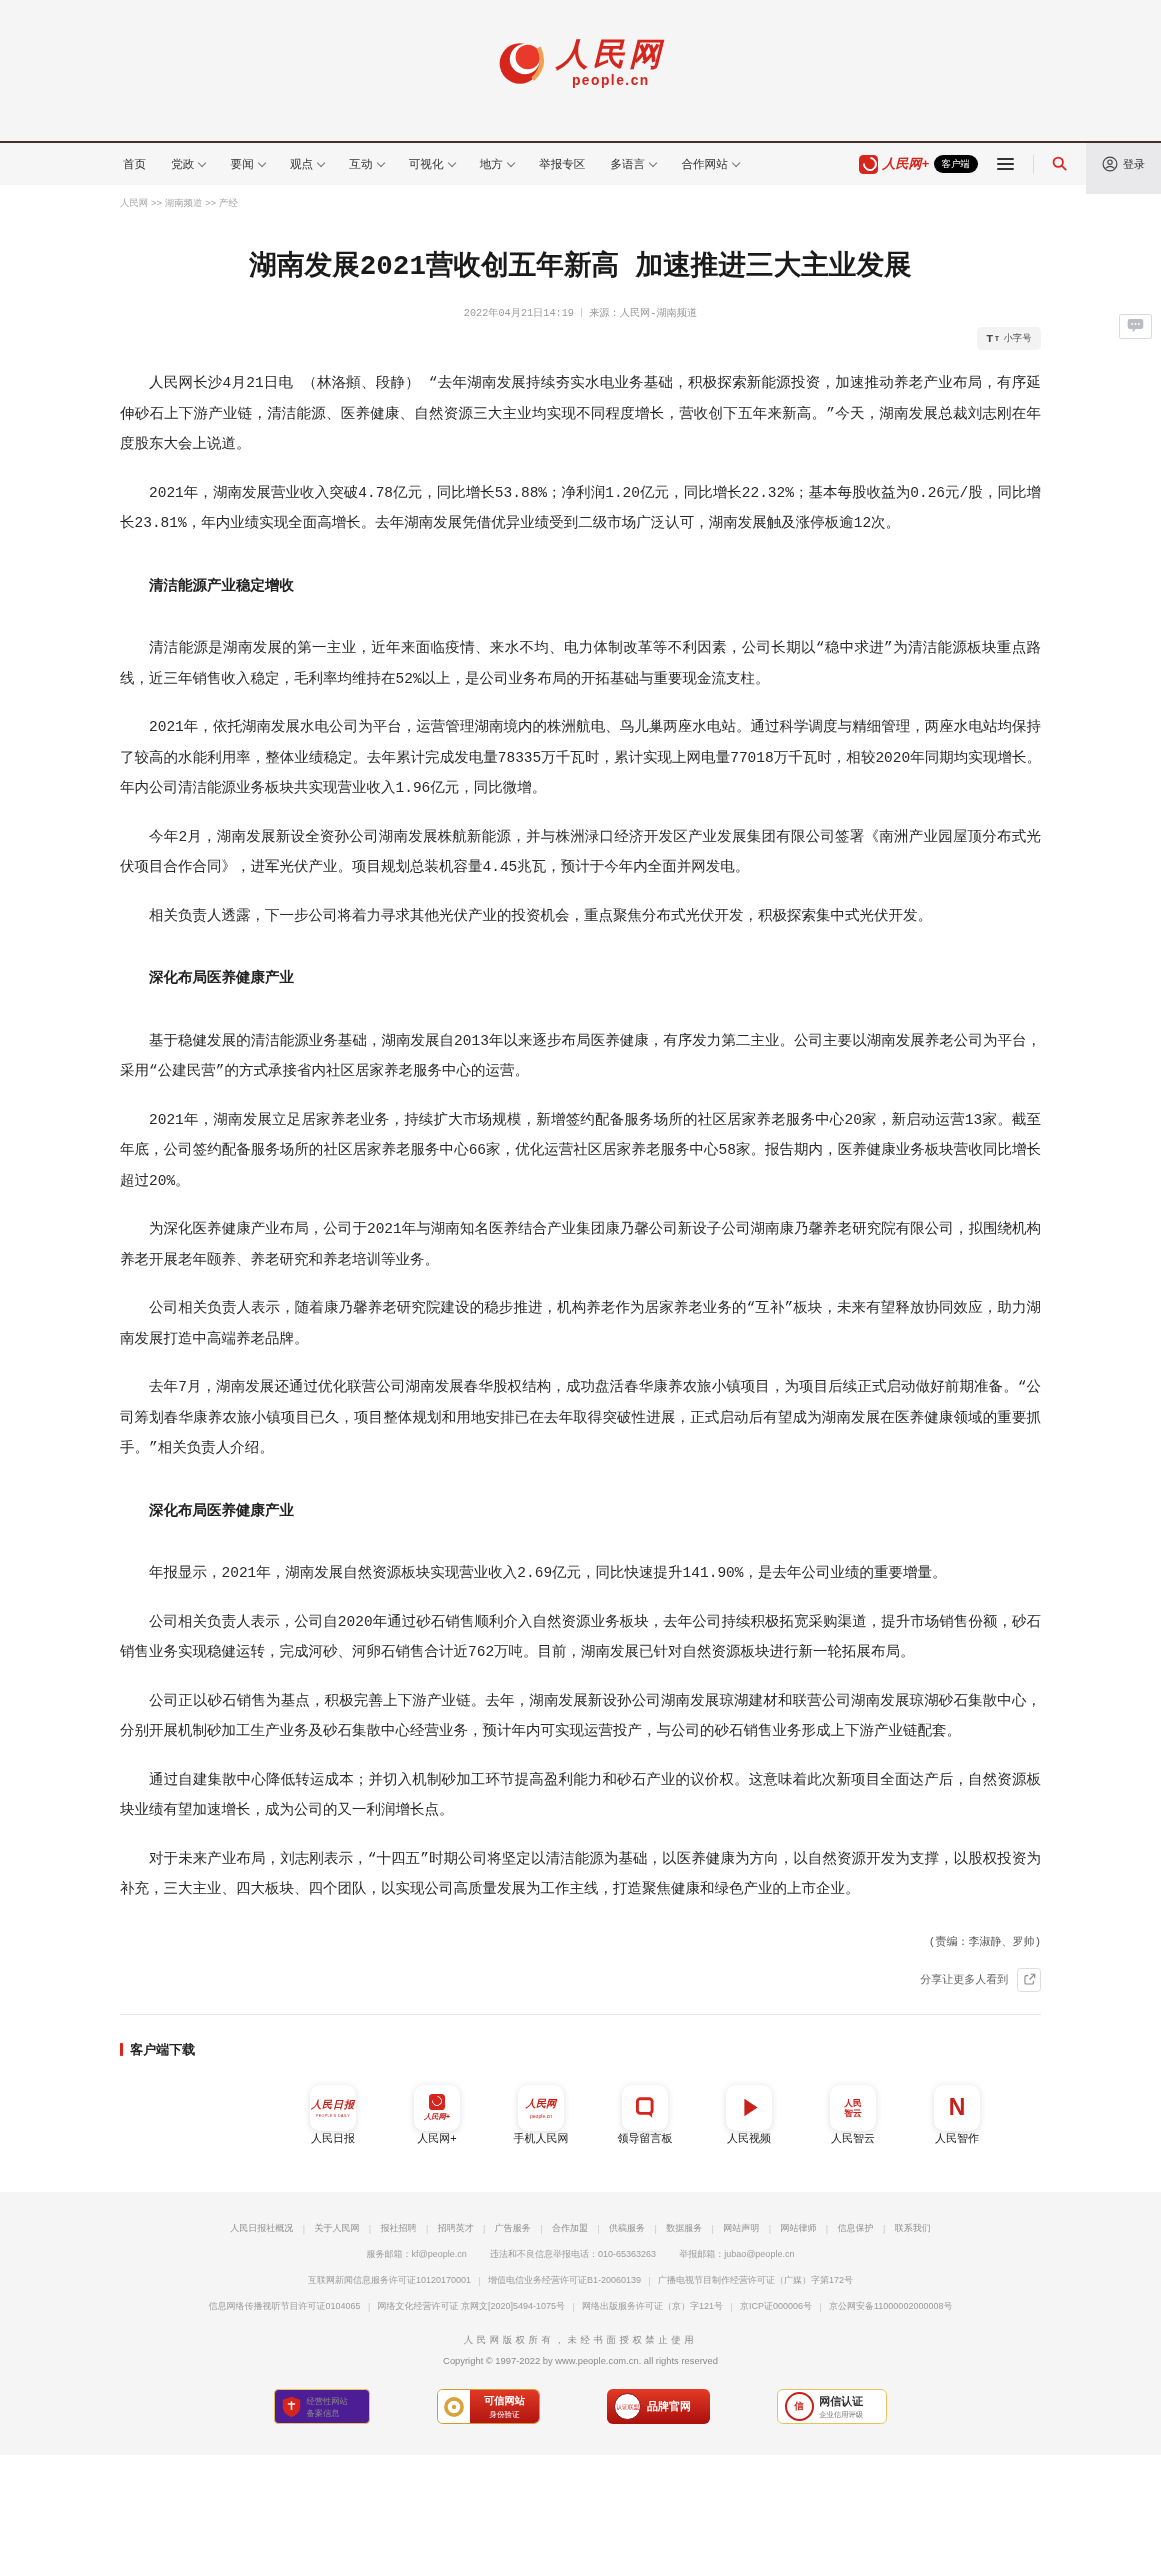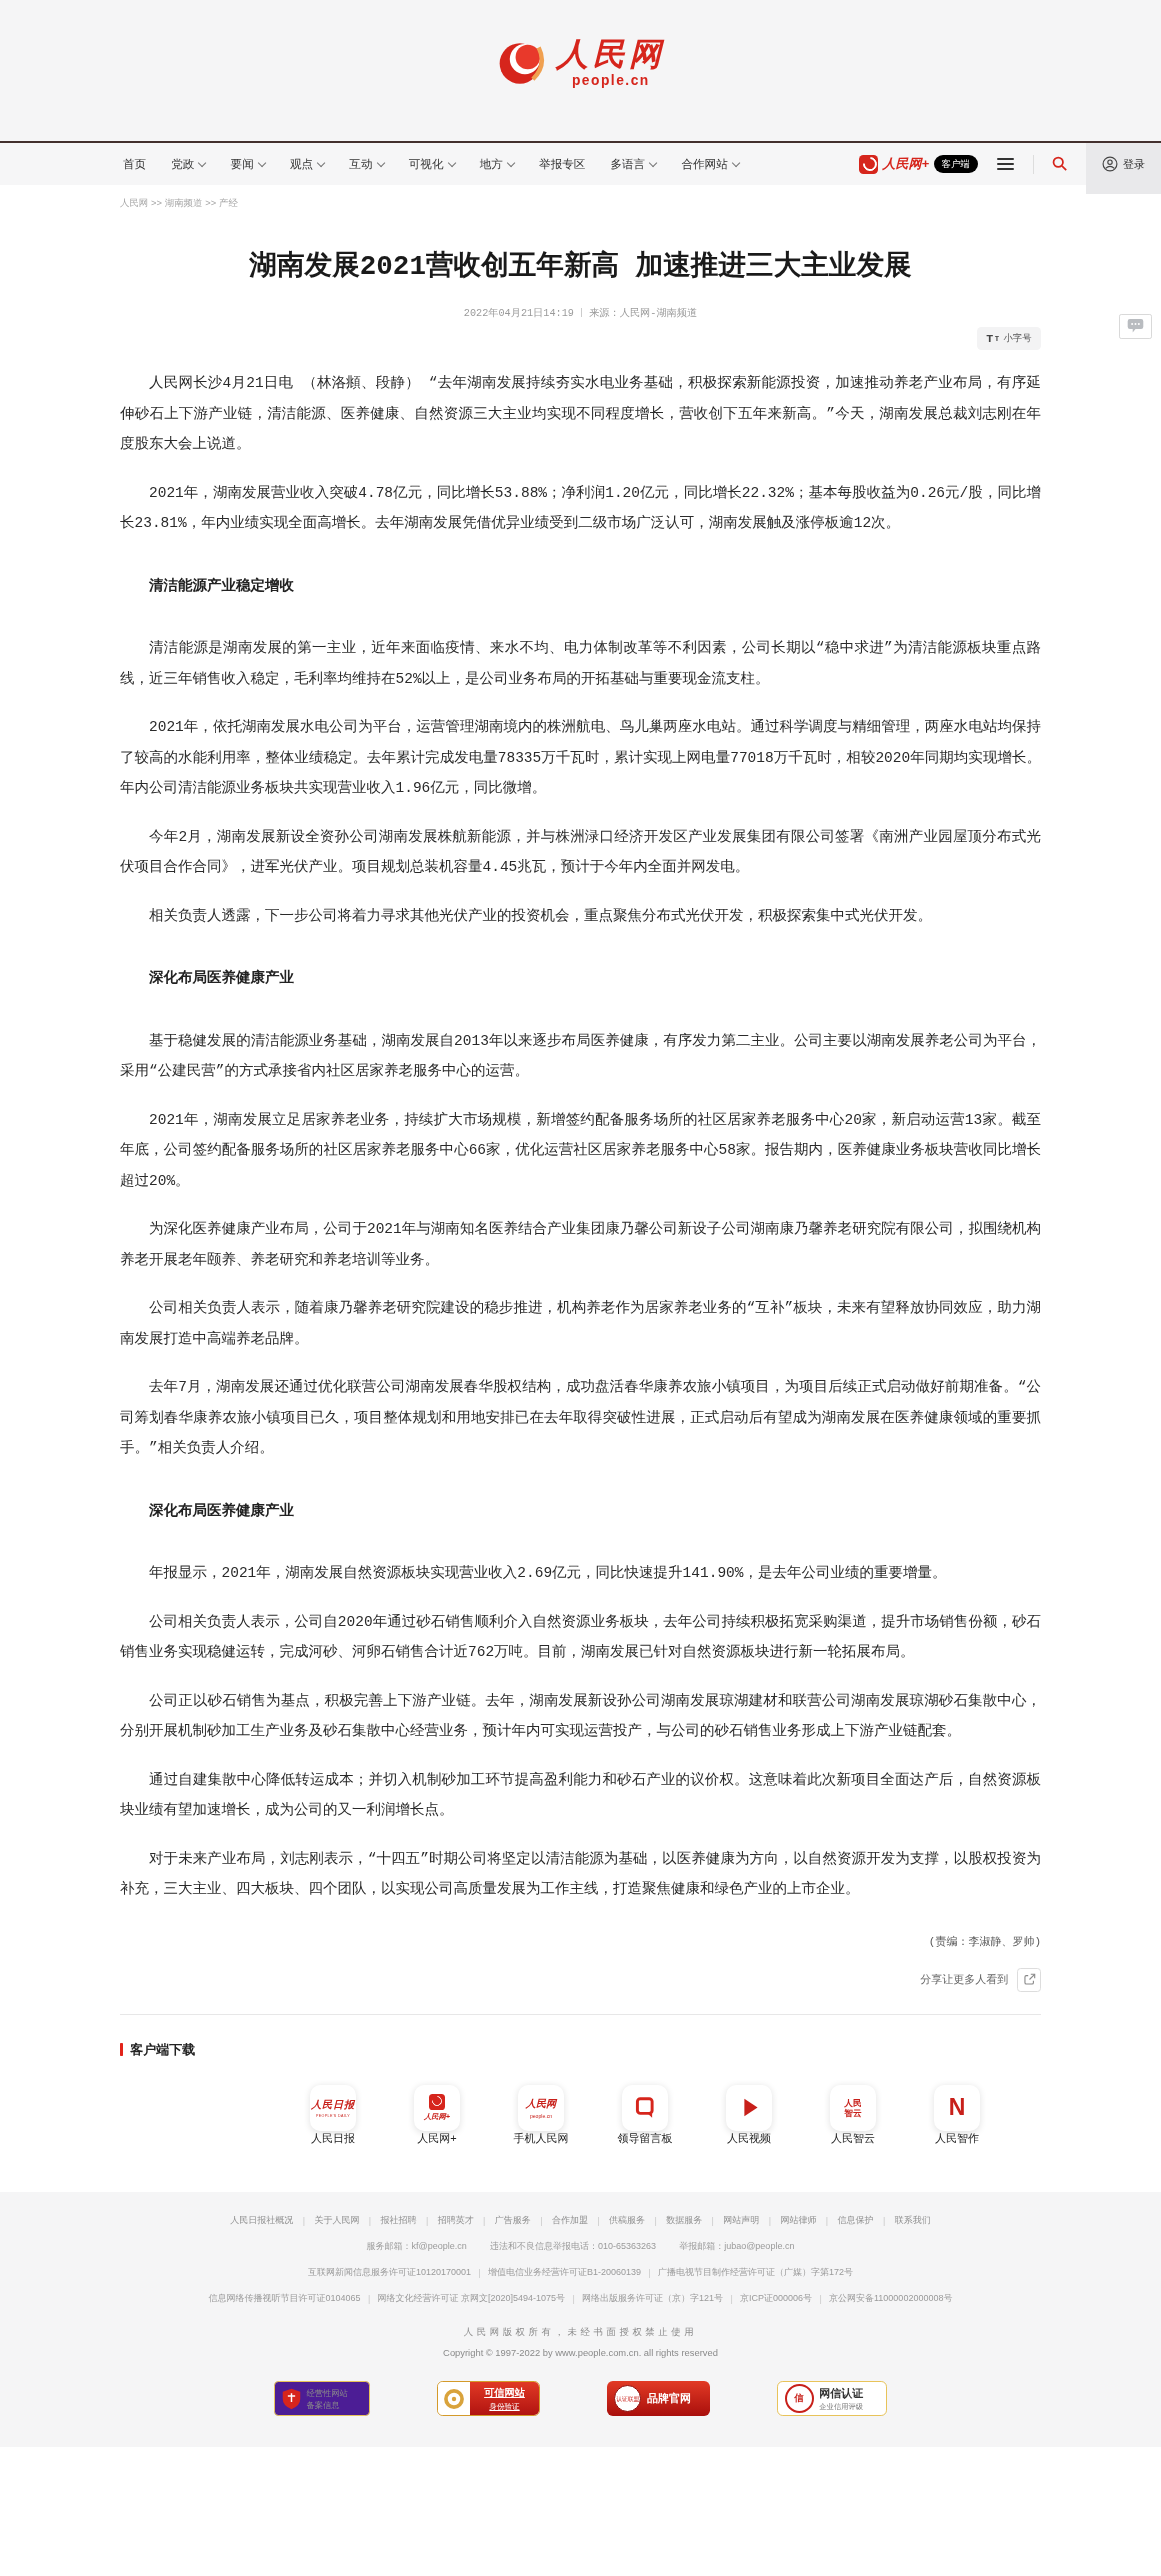--- a/index.html
+++ b/index.html
@@ -73,35 +73,35 @@
   .t-sq i{position:absolute;left:2.9px;top:2.2px;width:8px;height:8px;border:1.8px solid #fff;border-radius:50%;
           border-top-color:transparent;transform:rotate(-40deg);}
   .t-plus{color:#c8201a;font-size:7.3px;font-weight:bold;font-style:italic;margin-top:2.2px;}
   .t-cal2{color:#c8201a;font-size:10.2px;font-weight:bold;font-style:italic;}
   .t-sub2{color:#c8201a;font-size:5.1px;font-style:normal;margin-top:1.5px;}
   .t-zy{color:#c8201a;font-size:8.7px;font-weight:bold;width:20.3px;line-height:1.2;text-align:center;}
   .t-n{color:#c8201a;font-size:23px;font-weight:900;}
   
   .footer{background:#f5f5f6;padding:20.3px 0 30.5px;text-align:center;color:#9a9a9a;font-size:9px;}
   .f-row{display:flex;justify-content:center;align-items:center;flex-wrap:nowrap;margin-top:13px;}
-  .f-row:first-child{margin-top:2px;}
+  .f-row:first-child{margin-top:10px;}
   .f-link{cursor:pointer;padding:0 9.4px;color:#8f8f8f;}
   .f-sep{color:#c9c9c9;}
   .f-plain{padding:0 11.6px;}
   .f-lic{padding:0 7.3px;}
   .copy1{margin-top:20.3px;color:#8a8a8a;letter-spacing:3.6px;font-size:9.4px;}
   .copy2{margin-top:8.7px;color:#8a8a8a;font-size:9.4px;}
   #badges{display:flex;justify-content:center;gap:67px;margin-top:23px;}
   .fbadge{height:35px;display:flex;align-items:center;box-sizing:border-box;cursor:pointer;}
   .b-white{background:#4c1d95;border:0.7px solid #e8c35a;border-radius:4.4px;padding:0 7.3px;gap:5.1px;width:96px;}
   .b-white .tx{font-size:8.3px;color:#8a8a8a;text-align:left;line-height:1.45;}
   .b-trust{border:0.7px solid #d49a2a;border-radius:5.8px;overflow:hidden;width:103px;background:#fff;padding:0;}
   .b-trust .ic{width:32px;height:35px;display:flex;align-items:center;justify-content:center;background:#fff;}
   .b-trust .tx{flex:1;height:35px;background:linear-gradient(#e23a25,#b01310);color:#fff;display:flex;
-               flex-direction:column;justify-content:center;text-decoration:underline;}
+               flex-direction:column;justify-content:center;}
   .b-trust .l1{font-size:10.2px;font-weight:bold;}
   .b-trust .l2{font-size:7.6px;margin-top:1.5px;}
   .b-brand{background:linear-gradient(#e23a25,#a90f0c);border-radius:5.8px;width:103px;padding:0 7.3px;gap:5.8px;}
   .b-brand .circ{width:25px;height:25px;background:#fff;border-radius:50%;border:1.5px solid #8c0b08;
                  display:flex;align-items:center;justify-content:center;font-size:5.8px;color:#c8201a;
                  text-align:center;line-height:1.1;}
   .b-brand .l1{color:#fff;font-size:11px;font-weight:bold;}
   .b-wx{background:#fff;border:0.7px solid #e8c35a;border-radius:5.8px;width:110px;padding:0 6.5px;gap:5.8px;}
   .b-wx .stamp{width:25px;height:25px;border:2.2px solid #c8201a;border-radius:50%;display:flex;
                align-items:center;justify-content:center;color:#c8201a;font-size:9.4px;font-weight:bold;}

